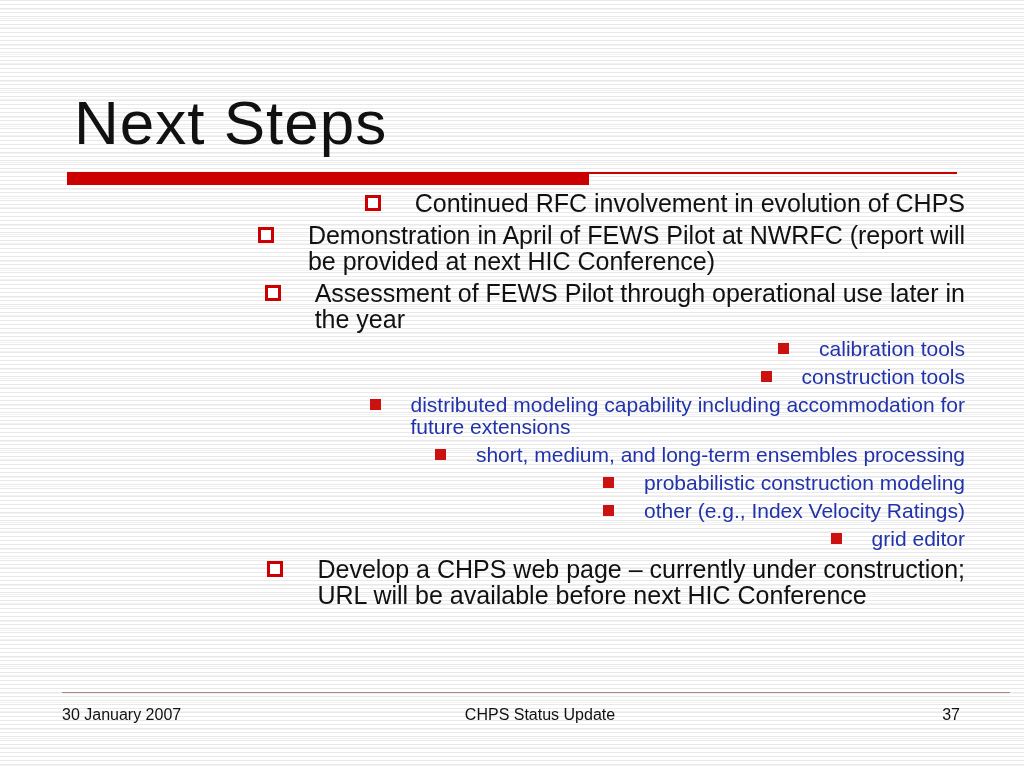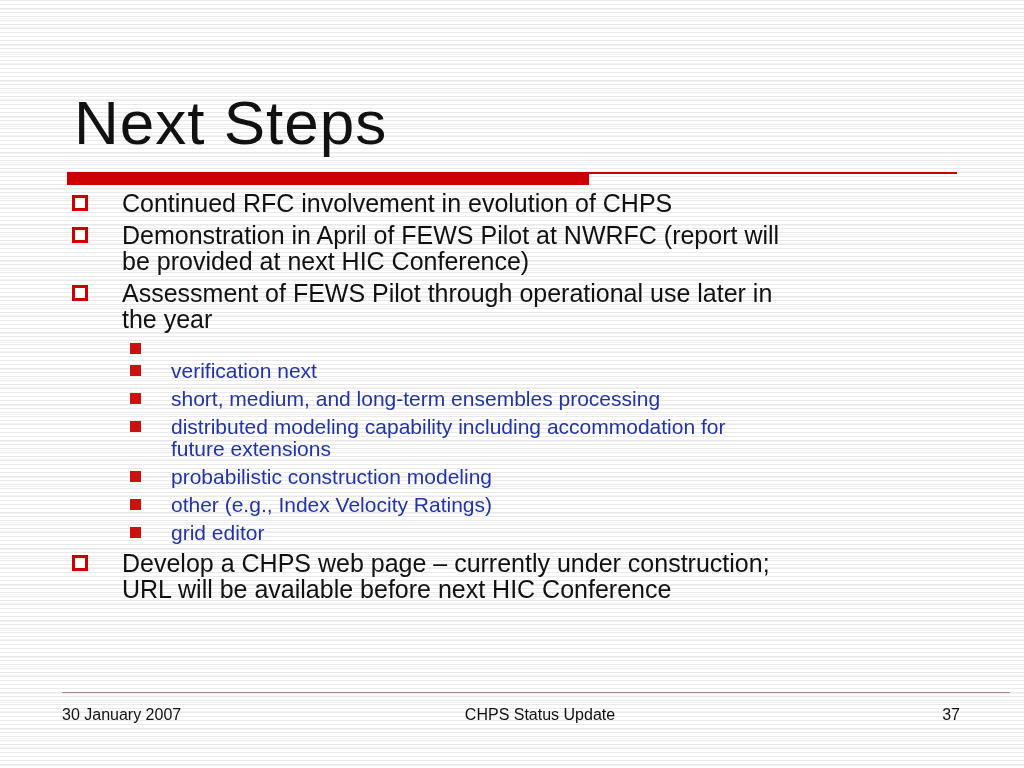--- a/index.html
+++ b/index.html
@@ -50,20 +50,21 @@
   }
   .bullet-list {
     position: absolute;
     left: 72px;
     top: 190px;
     width: 893px;
   }
   .item {
     display: flex;
     align-items: flex-start;
+    justify-content: flex-end;
   }
   .item .txt {
     white-space: pre-line;
   }
   .item.lvl1 {
     margin-bottom: 6px;
   }
   .item.lvl1 .txt {
     font-size: 25px;
     line-height: 26px;
@@ -164,39 +165,40 @@
     <span class="bullet-box">
       <span class="bullet-icon"></span>
     </span>
     <div class="txt">Assessment of FEWS Pilot through operational use later in
 the year</div>
   </div>
       <div class="item lvl2">
     <span class="bullet-box">
       <span class="bullet-icon"></span>
     </span>
-  </div>
-      <div class="item lvl2">
-    <span class="bullet-box">
-      <span class="bullet-icon"></span>
-    </span>
-    <div class="txt">verification next</div>
-  </div>
-      <div class="item lvl2">
-    <span class="bullet-box">
-      <span class="bullet-icon"></span>
-    </span>
-    <div class="txt">short, medium, and long-term ensembles processing</div>
+    <div class="txt">calibration tools</div>
+  </div>
+      <div class="item lvl2">
+    <span class="bullet-box">
+      <span class="bullet-icon"></span>
+    </span>
+    <div class="txt">construction tools</div>
   </div>
       <div class="item lvl2">
     <span class="bullet-box">
       <span class="bullet-icon"></span>
     </span>
     <div class="txt">distributed modeling capability including accommodation for
 future extensions</div>
+  </div>
+      <div class="item lvl2">
+    <span class="bullet-box">
+      <span class="bullet-icon"></span>
+    </span>
+    <div class="txt">short, medium, and long-term ensembles processing</div>
   </div>
       <div class="item lvl2">
     <span class="bullet-box">
       <span class="bullet-icon"></span>
     </span>
     <div class="txt">probabilistic construction modeling</div>
   </div>
       <div class="item lvl2">
     <span class="bullet-box">
       <span class="bullet-icon"></span>

